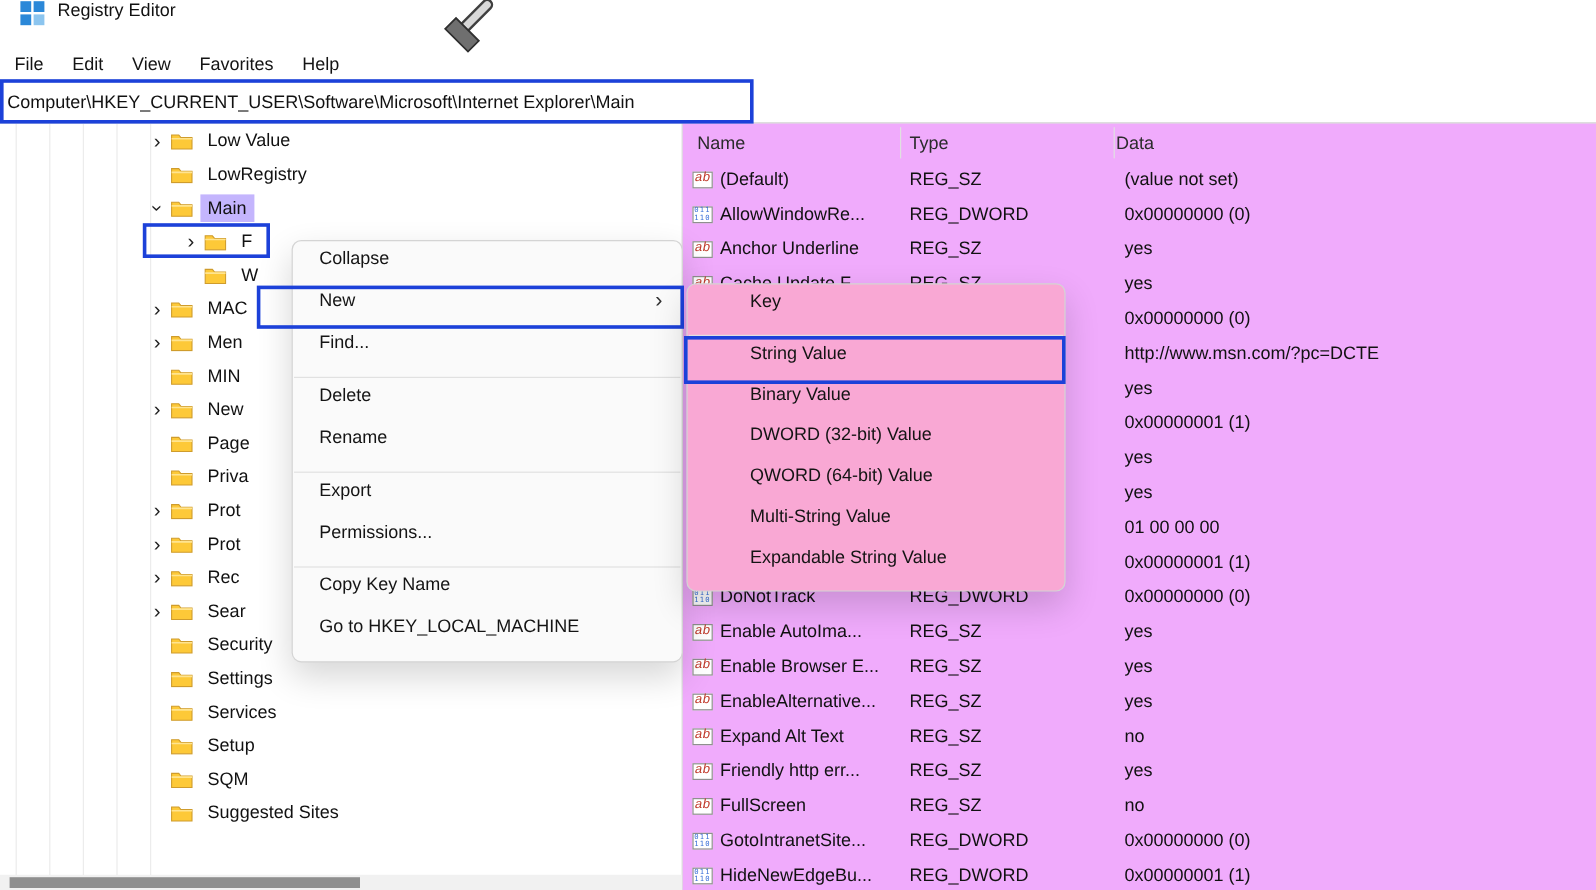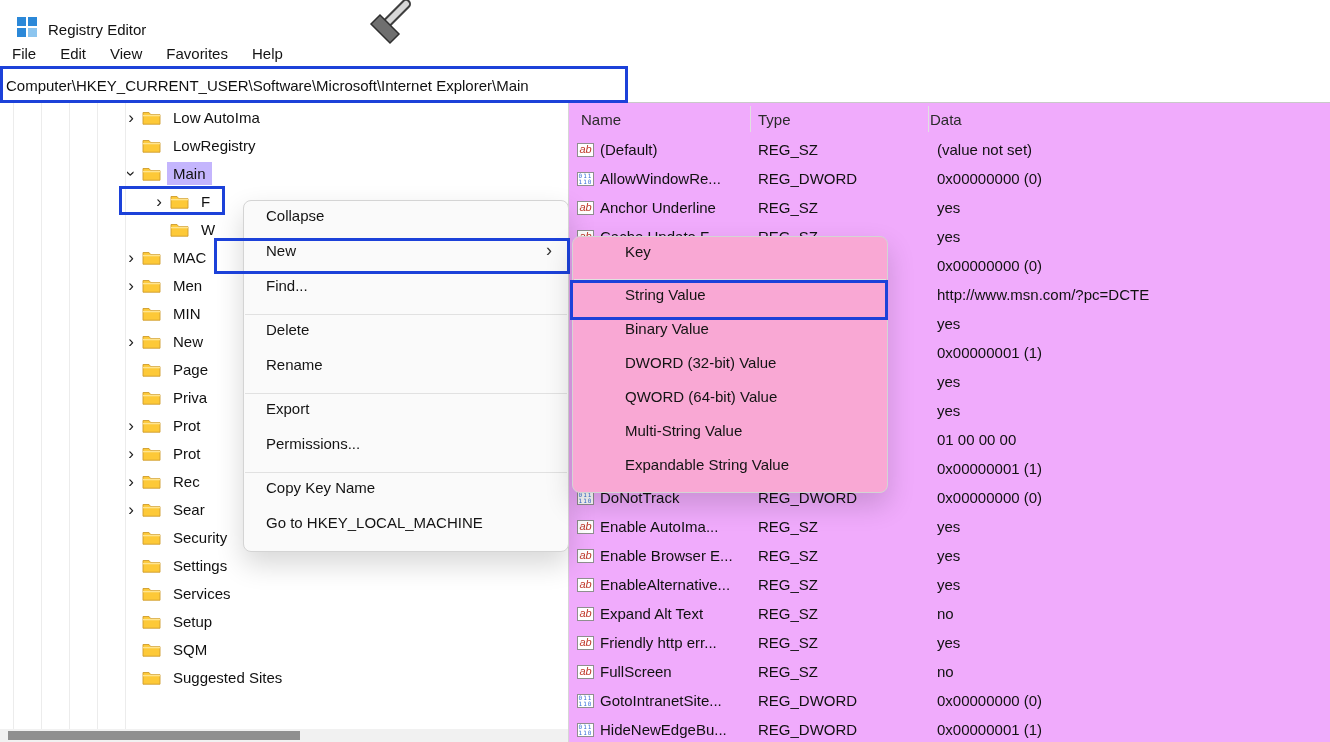--- a/index.html
+++ b/index.html
@@ -1,20 +1,20 @@
 <!DOCTYPE html>
 <html><head>
 <meta charset="utf-8">
 <style>
   *{margin:0;padding:0;box-sizing:border-box}
   html,body{width:1330px;height:742px;overflow:hidden}
   body{position:relative;background:#fff;font-family:"Liberation Sans",sans-serif;font-size:15px;color:#111}
 
   
-  .titlebar{position:absolute;left:0;top:0;width:1064px;height:38px;display:flex;align-items:flex-end;padding-left:16px;gap:10px;background:#fff}
+  .titlebar{position:absolute;left:0;top:0;width:1064px;height:38px;display:flex;align-items:flex-start;padding-left:16px;gap:10px;background:#fff}
   .titlebar .ttext{font-size:15px;color:#111}
 
   
   .menubar{position:absolute;left:0;top:38px;width:1330px;height:30px;display:flex;align-items:center;padding-left:0}
   .mitem{padding:4px 12px;cursor:default;color:#141414}
 
   
   .addressbar{position:absolute;left:0;top:68px;width:1330px;height:35px;border-bottom:1px solid #c9c9c9;display:flex;align-items:center;padding-left:6px;background:#fff}
 
   
@@ -42,21 +42,21 @@
   .vh-name{width:181px;padding-left:12px}
   .vh-type{width:178px;padding-left:8px}
   .vh-data{flex:1;padding-left:2px}
   .colsep{position:absolute;top:3px;height:26px;width:1px;background:#e0e0e0}
   .colsep.c1{left:181px}.colsep.c2{left:359px}
   .vrow{height:29px;display:flex;align-items:center;white-space:nowrap}
   .c-name{width:181px;padding-left:8px;display:flex;align-items:center;gap:6px;overflow:hidden}
   .c-type{width:178px;padding-left:8px;overflow:hidden}
   .c-data{flex:1;padding-left:9px;overflow:hidden}
   .vicon{flex:0 0 auto;width:17px;height:14px;border:1px solid #8f8f8f;background:#fff;display:flex;align-items:center;justify-content:center}
-  .icon-sz{color:#c0392b;font-size:11px;font-style:italic;font-family:Liberation Sans, sans-serif;line-height:1}
+  .icon-sz{color:#c0392b;font-size:11px;font-style:italic;font-family:Liberation Mono, monospace;line-height:1}
   .icon-dw{flex-direction:column;color:#3a6fd8;font-size:6px;line-height:6px;font-family:"DejaVu Sans Mono",monospace;letter-spacing:1px}
 
   
   .ctxmenu{position:absolute;left:243px;top:200px;width:326px;padding:4px 0;background:#fafafa;border:1px solid #d4d4d4;border-radius:8px;box-shadow:0 12px 28px rgba(0,0,0,.16);z-index:50}
   .submenu{position:absolute;left:572px;top:236px;width:316px;padding:4px 0;background:#f9a8d4;border:1px solid #d4d4d4;border-radius:8px;box-shadow:0 12px 28px rgba(0,0,0,.16);z-index:60}
   .menu-item{height:35px;display:flex;align-items:center;padding:0 16px 14px 22px;color:#141414;cursor:default}
   .submenu .menu-item{height:34px;padding-left:52px}
   .menu-sep{height:1px;background:#e1e1e1;margin:4px 1px}
   .msub{margin-left:auto;font-size:18px;color:#333}
 
@@ -104,21 +104,21 @@
   <span class="guide" style="left:125px"></span>
   <div id="tree-rows">
       <div class="tree-row lvl1">
     <span class="chev">›</span>
     <span class="folder">
       <svg width="19" height="15" viewBox="0 0 19 15">
         <path d="M1 2.5 h6 l1.8 2.2 H18 v9.5 H1 Z" fill="#fdc938" stroke="#cf9c2c" stroke-width="0.9"></path>
         <path d="M1 5.6 H18" stroke="#ffe48f" stroke-width="1.4"></path>
       </svg>
     </span>
-    <span class="tlabel">Low AutoIma</span>
+    <span class="tlabel">Low Value</span>
   </div>
       <div class="tree-row lvl1">
     <span class="chev hiddenchev">›</span>
     <span class="folder">
       <svg width="19" height="15" viewBox="0 0 19 15">
         <path d="M1 2.5 h6 l1.8 2.2 H18 v9.5 H1 Z" fill="#fdc938" stroke="#cf9c2c" stroke-width="0.9"></path>
         <path d="M1 5.6 H18" stroke="#ffe48f" stroke-width="1.4"></path>
       </svg>
     </span>
     <span class="tlabel">LowRegistry</span>

